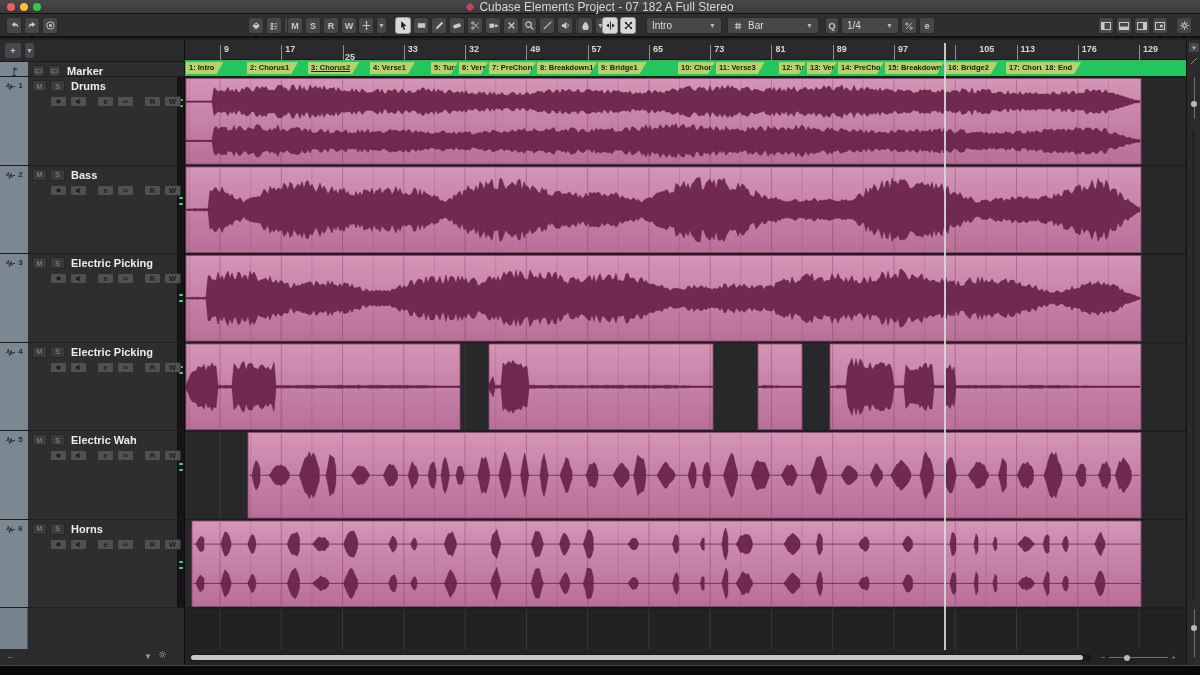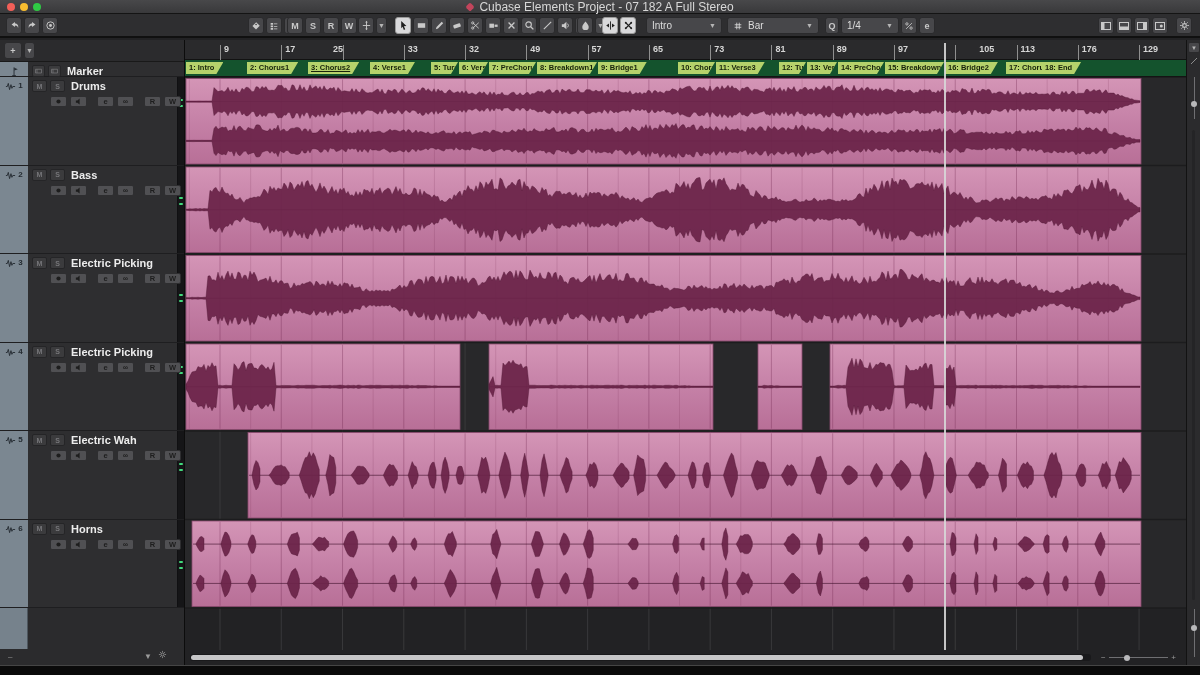--- a/index.html
+++ b/index.html
@@ -55,21 +55,21 @@
   .tmeter{position:absolute;right:0px;top:0;bottom:0;width:7px;background:#151517;border-left:1px solid #101012;}
   .tmeter i{position:absolute;left:1px;width:4px;height:2px;background:#42da7d;border-radius:1px;}
   .tl-bottom{position:absolute;bottom:2px;left:0;right:0;height:12px;}
   .tl-bottom .mini{position:absolute;color:#9a9a9a;font-size:8px;}
 
   
   .content{position:absolute;left:185px;top:0;width:1001px;bottom:0;background:#222224;overflow:hidden;}
   .ruler{position:absolute;top:0;left:0;right:0;height:20px;background:#2a2a2c;border-bottom:1px solid #121212;}
   .rtick{position:absolute;top:5px;width:1px;height:15px;background:#8f8f8f;}
   .rnum{position:absolute;top:4px;font-size:9px;font-weight:bold;color:#d6d6d6;}
-  .markerlane{position:absolute;top:20px;left:0;right:0;height:17px;background:#14532d;border-bottom:1px solid #141414;}
+  .markerlane{position:absolute;top:20px;left:0;right:0;height:17px;background:#22c55e;border-bottom:1px solid #141414;}
   .mflag{position:absolute;top:2px;height:12px;background:#b5d26b;color:#17220a;font-size:7.5px;font-weight:bold;
     line-height:12px;padding:0 9px 0 3px;white-space:nowrap;overflow:hidden;
     clip-path:polygon(0 0,100% 0,calc(100% - 7px) 100%,0 100%);}
   #lanes{position:absolute;top:37px;left:0;}
   .playhead{position:absolute;top:3px;width:2px;height:607px;background:rgba(215,215,215,.9);z-index:6;}
   .hscroll{position:absolute;left:5px;right:95px;bottom:4px;height:7px;background:#19191b;border-radius:3px;z-index:7;}
   .hthumb{position:absolute;left:1px;top:1px;bottom:1px;width:99%;background:#c6c6c8;border-radius:3px;}
   .hzoom{position:absolute;right:10px;bottom:3px;height:9px;width:75px;z-index:7;display:flex;align-items:center;color:#9a9a9a;font-size:8px;gap:3px;}
   .hz-line{position:relative;flex:1;height:1px;background:#6f6f72;}
   .hz-dot{position:absolute;left:26%;top:-2.5px;width:6px;height:6px;border-radius:50%;background:#b9b9bb;}
@@ -677,21 +677,21 @@
       </div>
     </div>
 
     <div class="content">
       <div class="ruler" id="ruler">
           <div class="rtick" style="left: 35px;"></div>
           <div class="rnum" style="left: 39px;">9</div>
           <div class="rtick" style="left: 96.27px;"></div>
           <div class="rnum" style="left: 100.27px;">17</div>
           <div class="rtick" style="left: 157.54px;"></div>
-          <div class="rnum" style="left: 148px;">25</div>
+          <div class="rnum" style="left: 160px; margin-top: 8px;">25</div>
           <div class="rtick" style="left: 218.81px;"></div>
           <div class="rnum" style="left: 222.81px;">33</div>
           <div class="rtick" style="left: 280.08px;"></div>
           <div class="rnum" style="left: 284.08px;">32</div>
           <div class="rtick" style="left: 341.35px;"></div>
           <div class="rnum" style="left: 345.35px;">49</div>
           <div class="rtick" style="left: 402.62px;"></div>
           <div class="rnum" style="left: 406.62px;">57</div>
           <div class="rtick" style="left: 463.89px;"></div>
           <div class="rnum" style="left: 467.89px;">65</div>

